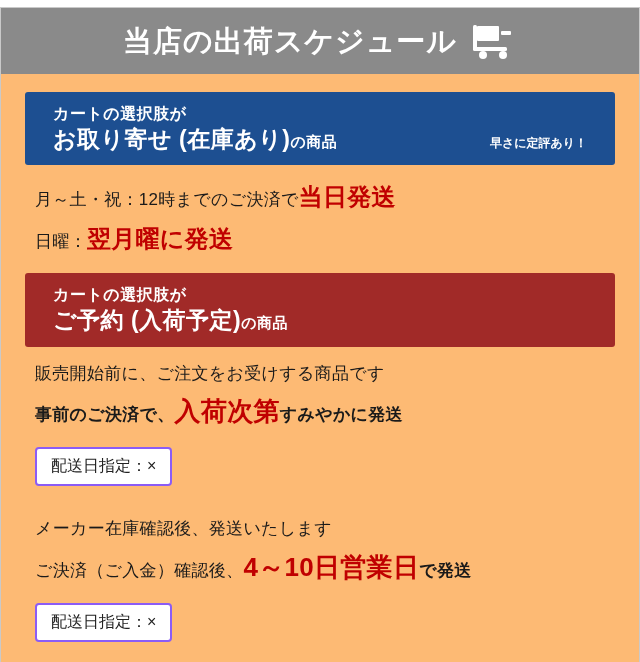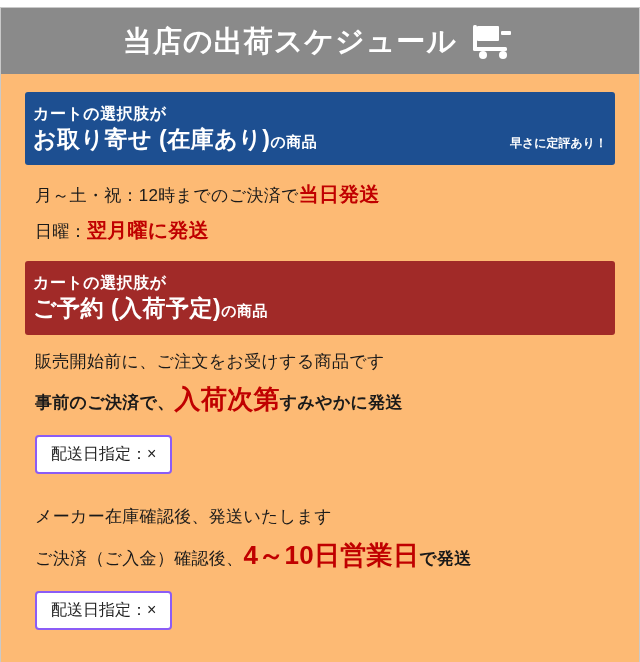--- a/index.html
+++ b/index.html
@@ -47,21 +47,21 @@
   }
   
   .content {
     flex: 1;
     padding: 18px 24px 0 24px;
     box-sizing: border-box;
   }
   .band {
     color: #ffffff;
     border-radius: 3px;
-    padding: 11px 8px;
+    padding: 11px 28px;
     box-sizing: border-box;
     display: flex;
     align-items: center;
     justify-content: space-between;
   }
   .band.blue { background: #1d4f91; }
   .band.red  { background: #a12a28; }
   .band-texts { display: flex; flex-direction: column; justify-content: center; }
   .band-small {
     font-size: 16px;
@@ -100,21 +100,21 @@
     font-size: 17px;
     line-height: 1.5;
     letter-spacing: .3px;
     margin: 0 0 6px 0;
     white-space: nowrap;
   }
   .line:last-child { margin-bottom: 0; }
   .em-red {
     color: #c00000;
     font-weight: bold;
-    font-size: 20px;
+    font-size: 24px;
   }
   .em-red-lg {
     color: #c00000;
     font-weight: bold;
     font-size: 26px;
   }
   .strong { font-weight: bold; }
 
   .tag {
     display: inline-block;

